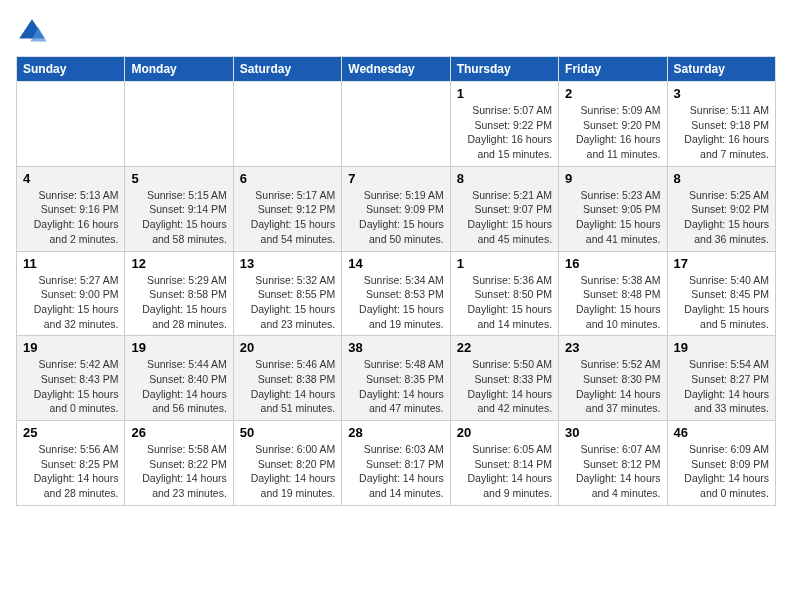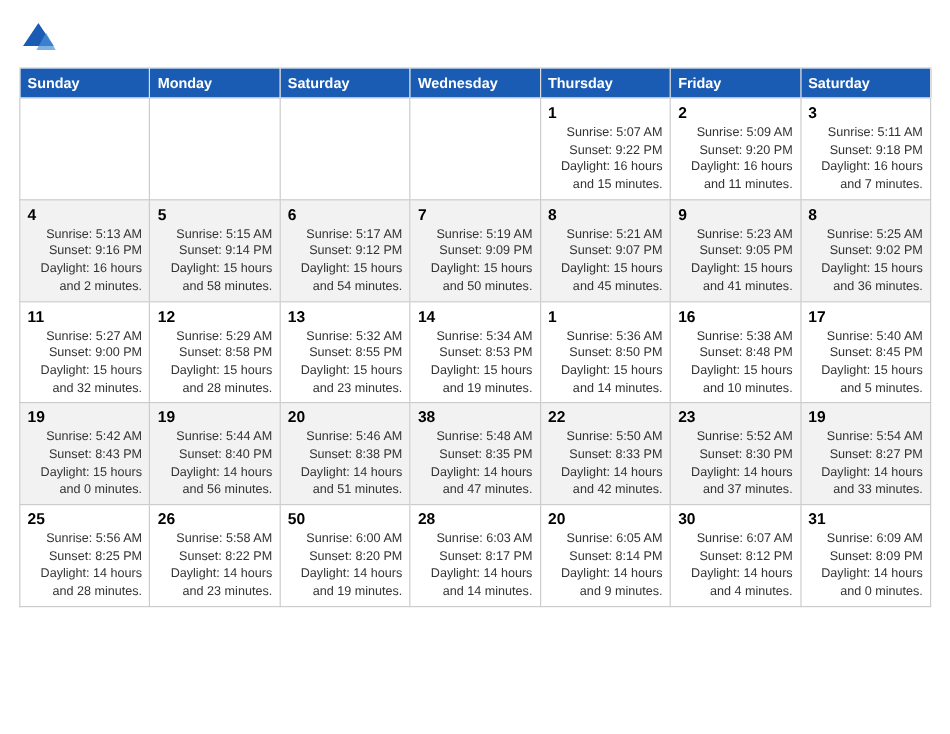--- a/index.html
+++ b/index.html
@@ -247,18 +247,18 @@
         </td>
         <td>
           <span class="day-num">20</span>
           <div class="day-info">Sunrise: 6:05 AM<br>Sunset: 8:14 PM<br>Daylight: 14 hours<br>and 9 minutes.</div>
         </td>
         <td>
           <span class="day-num">30</span>
           <div class="day-info">Sunrise: 6:07 AM<br>Sunset: 8:12 PM<br>Daylight: 14 hours<br>and 4 minutes.</div>
         </td>
         <td>
-          <span class="day-num">31</span>
+          <span class="day-num">46</span>
           <div class="day-info">Sunrise: 6:09 AM<br>Sunset: 8:09 PM<br>Daylight: 14 hours<br>and 0 minutes.</div>
         </td>
       </tr>
     </tbody>
 </table>
 
 </body></html>

